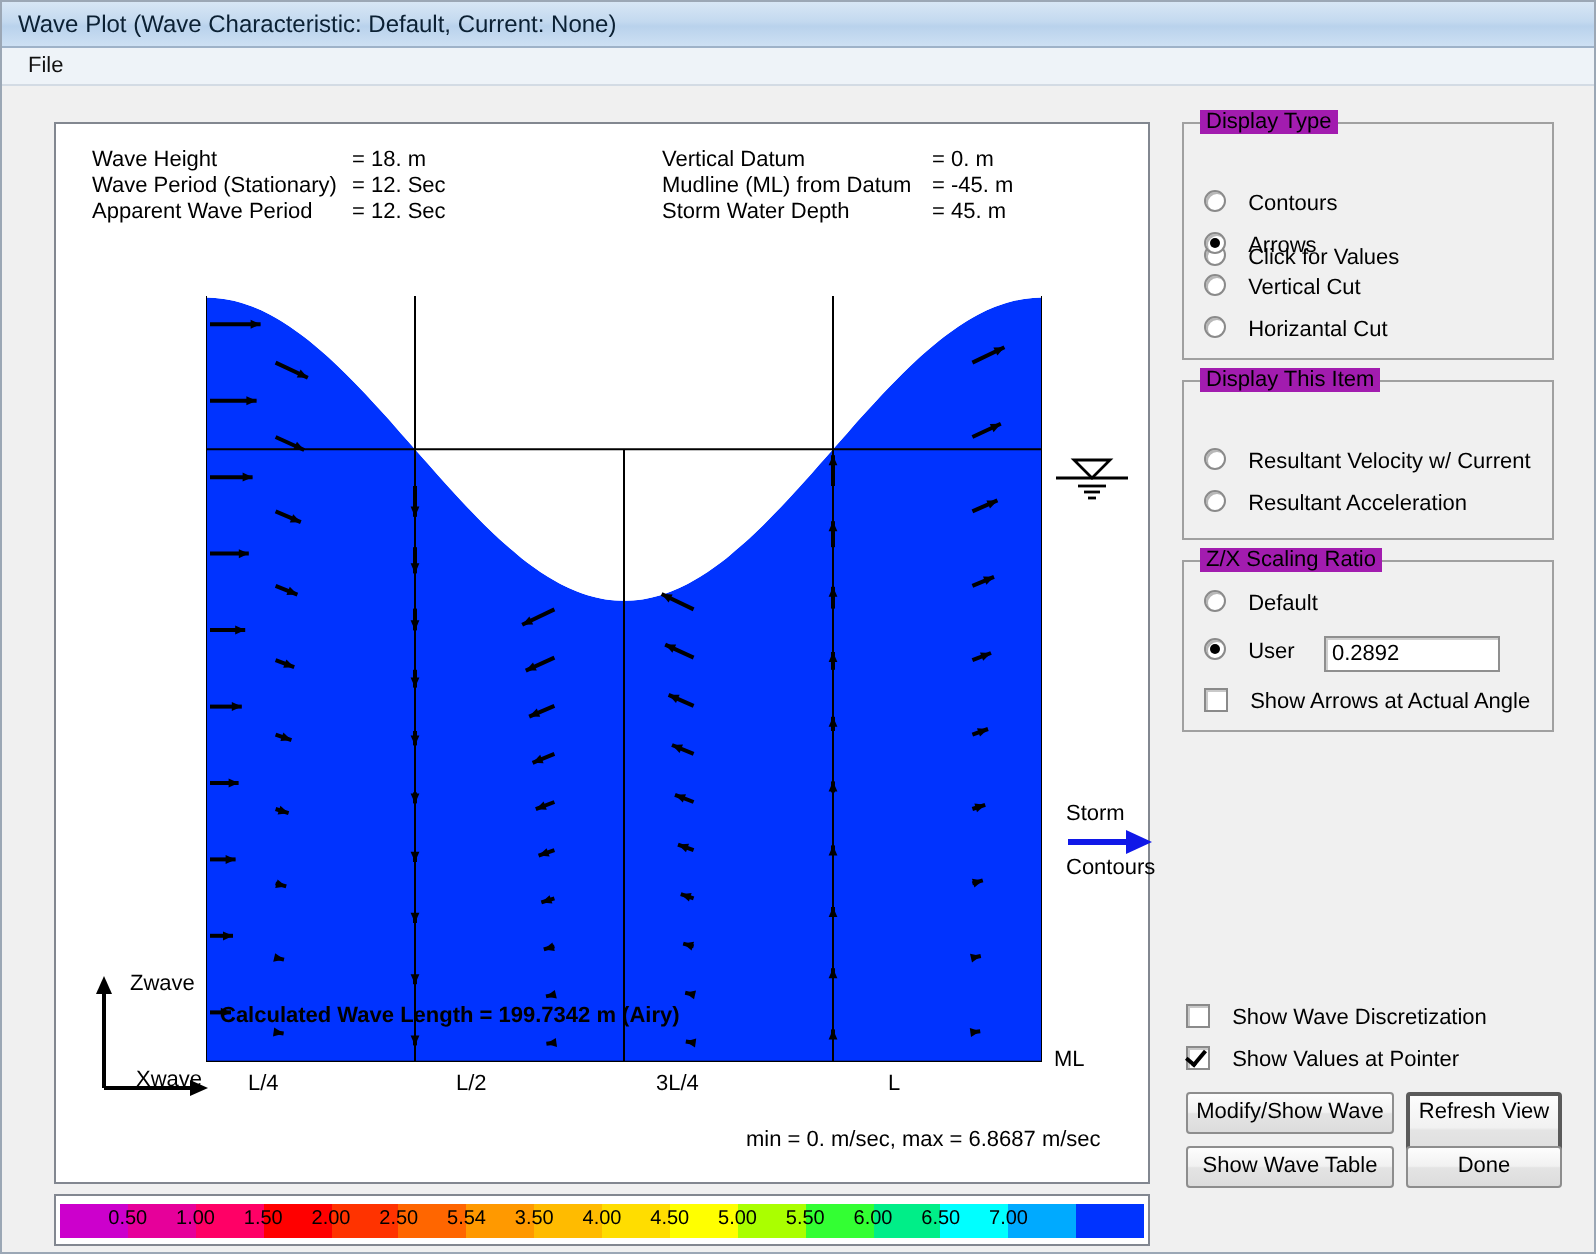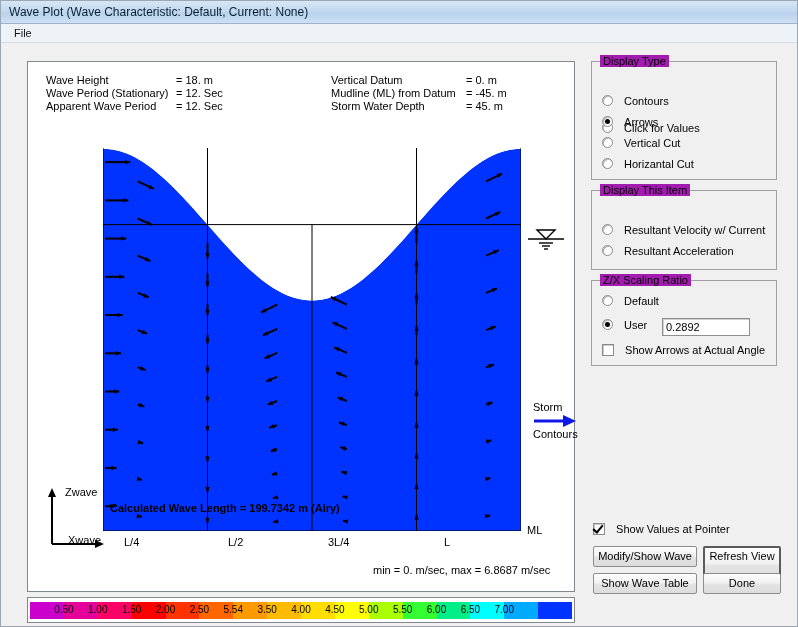--- a/index.html
+++ b/index.html
@@ -482,20 +482,24 @@
       <input class="txtinput" style="left: 70px; top: 37px; width: 88px; height: 18px;" value="0.2892">
 
       <div class="row" style="top:63px;">
         <span class="cbox"></span>
         <span class="rlabel">Show Arrows at Actual Angle</span>
       </div>
     </div>
 
     <div style="position:absolute;left:589px;top:458px;width:190px;height:110px;">
 
+      <div class="row" style="left:2px;top:0px;">
+        <span class="cbox"></span>
+        <span class="rlabel">Show Wave Discretization</span>
+      </div>
       <div class="row" style="left:2px;top:21px;">
         <span class="cbox on"></span>
         <span class="rlabel">Show Values at Pointer</span>
       </div>
 
       <div class="btn" style="left:2px;top:44px;width:104px;height:21px;line-height:19px;">Modify/Show Wave</div>
       <div class="btn focused" style="left:112px;top:44px;width:78px;height:37px;line-height:17px;">Refresh View</div>
       <div class="btn" style="left:2px;top:71px;width:104px;height:21px;line-height:19px;">Show Wave Table</div>
       <div class="btn" style="left:112px;top:71px;width:78px;height:21px;line-height:19px;">Done</div>
     </div>

